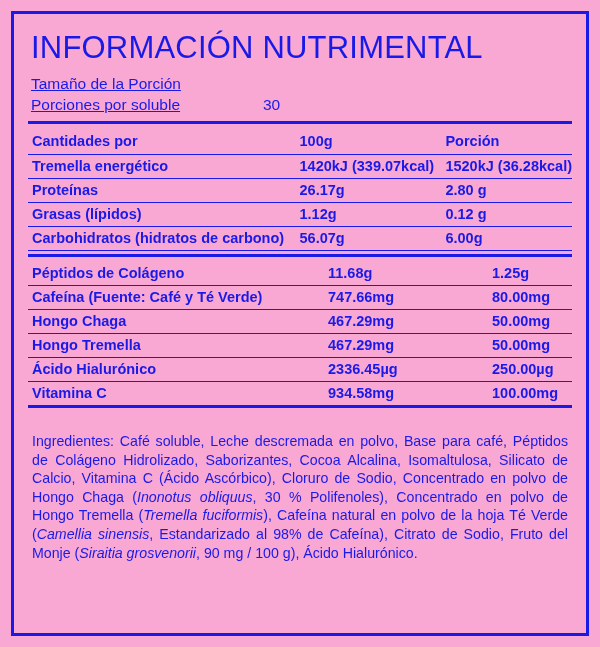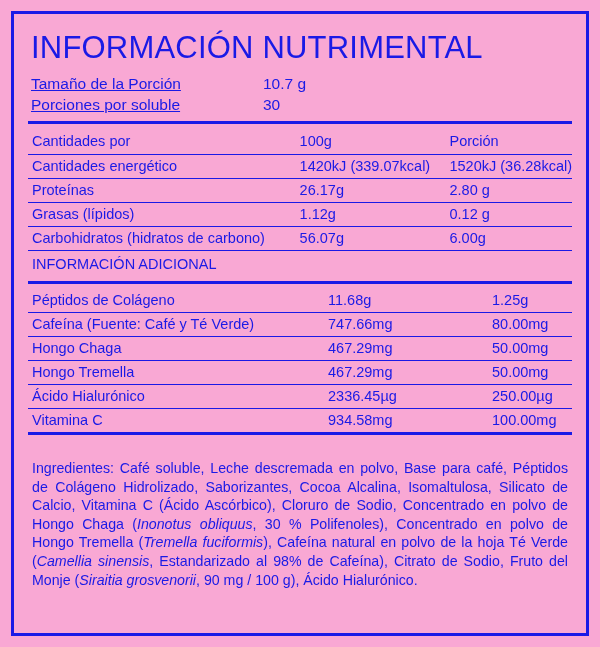--- a/index.html
+++ b/index.html
@@ -63,20 +63,21 @@
   .rule {
     height: 3px;
     background: #1a1ae6;
     margin: 3px 0 0 0;
   }
   table.nut {
     width: 100%;
     border-collapse: collapse;
     font-size: 14.5px;
     color: #1a1ae6;
+    font-weight: bold;
   }
   table.nut td {
     padding: 2px 0 2px 4px;
     line-height: 19px;
     vertical-align: top;
     white-space: nowrap;
   }
   table.nut tr.hdr td {
     padding-top: 3px;
     padding-bottom: 3px;
@@ -113,40 +114,39 @@
 
 <div class="panel">
   <div class="frame">
     <div class="inner">
 
       <div class="title">INFORMACIÓN NUTRIMENTAL</div>
 
       <div class="serving-block">
         <div class="serving-row">
           <span class="lbl">Tamaño de la Porción</span>
-          <span class="val">10.7 g</span>
         </div>
         <div class="serving-row">
           <span class="lbl">Porciones por soluble</span>
           <span class="val">30</span>
         </div>
       </div>
 
       <div class="rule"></div>
       <div class="spacer-sm"></div>
 
       <table class="nut">
         <tbody>
             <tr class="hdr line-under">
           <td class="c1">Cantidades por</td>
           <td class="c2">100g</td>
           <td class="c3">Porción</td>
         </tr>
         <tr class="line-under">
-          <td class="c1">Cantidades energético</td>
+          <td class="c1">Tremella energético</td>
           <td class="c2">1420kJ (339.07kcal)</td>
           <td class="c3">1520kJ (36.28kcal)</td>
         </tr>
         <tr class="line-under">
           <td class="c1">Proteínas</td>
           <td class="c2">26.17g</td>
           <td class="c3">2.80 g</td>
         </tr>
         <tr class="line-under">
           <td class="c1">Grasas (lípidos)</td>
@@ -154,21 +154,20 @@
           <td class="c3">0.12 g</td>
         </tr>
         <tr class="line-under">
           <td class="c1">Carbohidratos (hidratos de carbono)</td>
           <td class="c2">56.07g</td>
           <td class="c3">6.00g</td>
         </tr>
       </tbody>
         </table>
 
-      <div class="section-label">INFORMACIÓN ADICIONAL</div>
       <div class="rule"></div>
       <div class="spacer-sm"></div>
 
       <table class="nut">
         <tbody>
             <tr class="line-under">
           <td class="c1">Péptidos de Colágeno</td>
           <td class="c2">11.68g</td>
           <td class="c3">1.25g</td>
         </tr>

